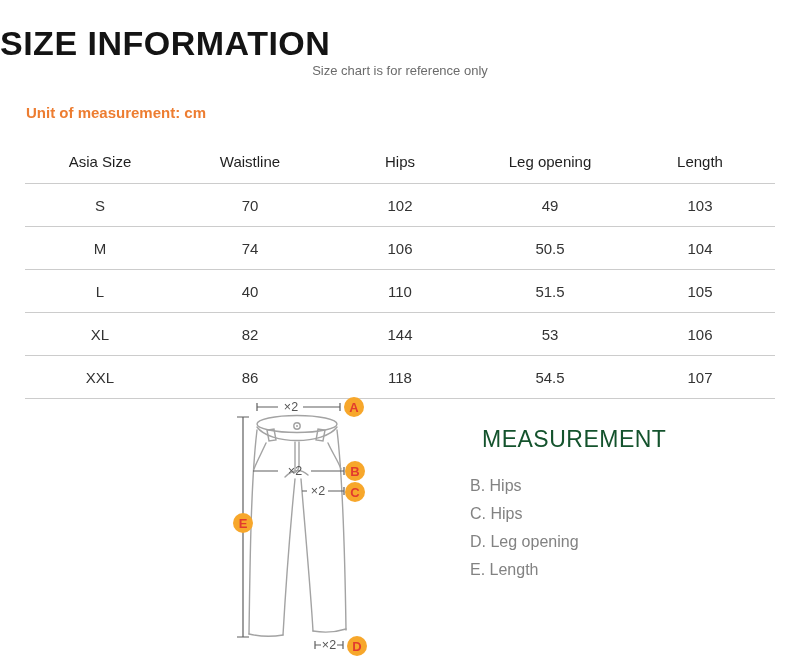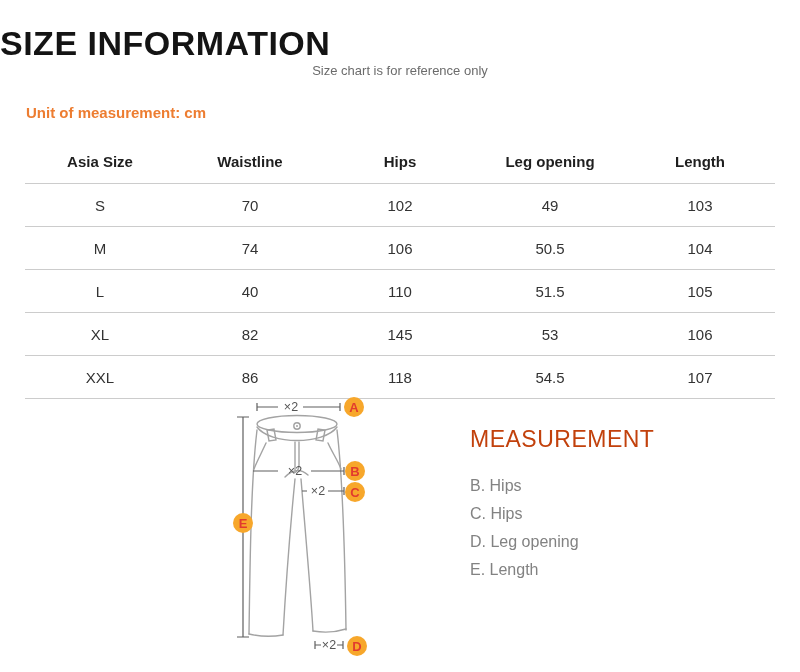--- a/index.html
+++ b/index.html
@@ -33,21 +33,21 @@
   table.size-table {
     position: absolute;
     left: 25px; top: 139px;
     width: 750px;
     border-collapse: collapse;
     table-layout: fixed;
   }
   table.size-table th {
     height: 42px;
     font-size: 15px;
-    font-weight: bold;
+    font-weight: normal;
     color: #1f1f1f;
     text-align: center;
     border-bottom: 1px solid #cccccc;
   }
   table.size-table td {
     height: 40px;
     font-size: 15px;
     font-weight: normal;
     color: #333333;
     text-align: center;
@@ -73,22 +73,23 @@
     fill: #E23B2E;
     text-anchor: middle;
   }
   .measurement-panel {
     position: absolute;
     left: 470px; top: 426px;
     width: 300px;
   }
   .measurement-heading {
     font-size: 23px;
-    color: #c2410c;
+    color: #14532d;
     letter-spacing: 0.5px;
+    margin-left: 12px;
   }
   .measurement-list {
     list-style: none;
     margin: 19px 0 0 0;
     padding: 0;
   }
   .measurement-list li {
     font-size: 16px;
     color: #828282;
     line-height: 28px;
@@ -129,21 +130,21 @@
     <tr>
       <td>L</td>
       <td>40</td>
       <td>110</td>
       <td>51.5</td>
       <td>105</td>
     </tr>
     <tr>
       <td>XL</td>
       <td>82</td>
-      <td>145</td>
+      <td>144</td>
       <td>53</td>
       <td>106</td>
     </tr>
     <tr>
       <td>XXL</td>
       <td>86</td>
       <td>118</td>
       <td>54.5</td>
       <td>107</td>
     </tr>

